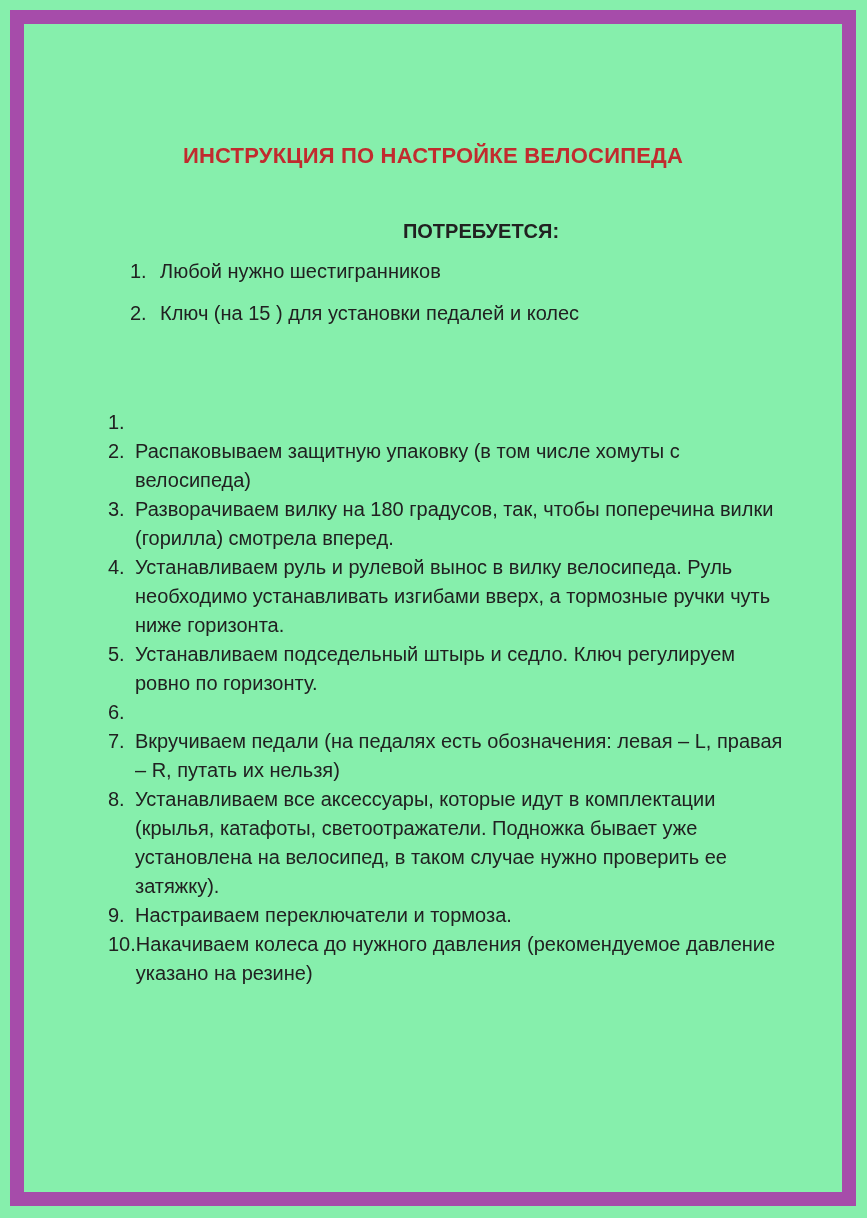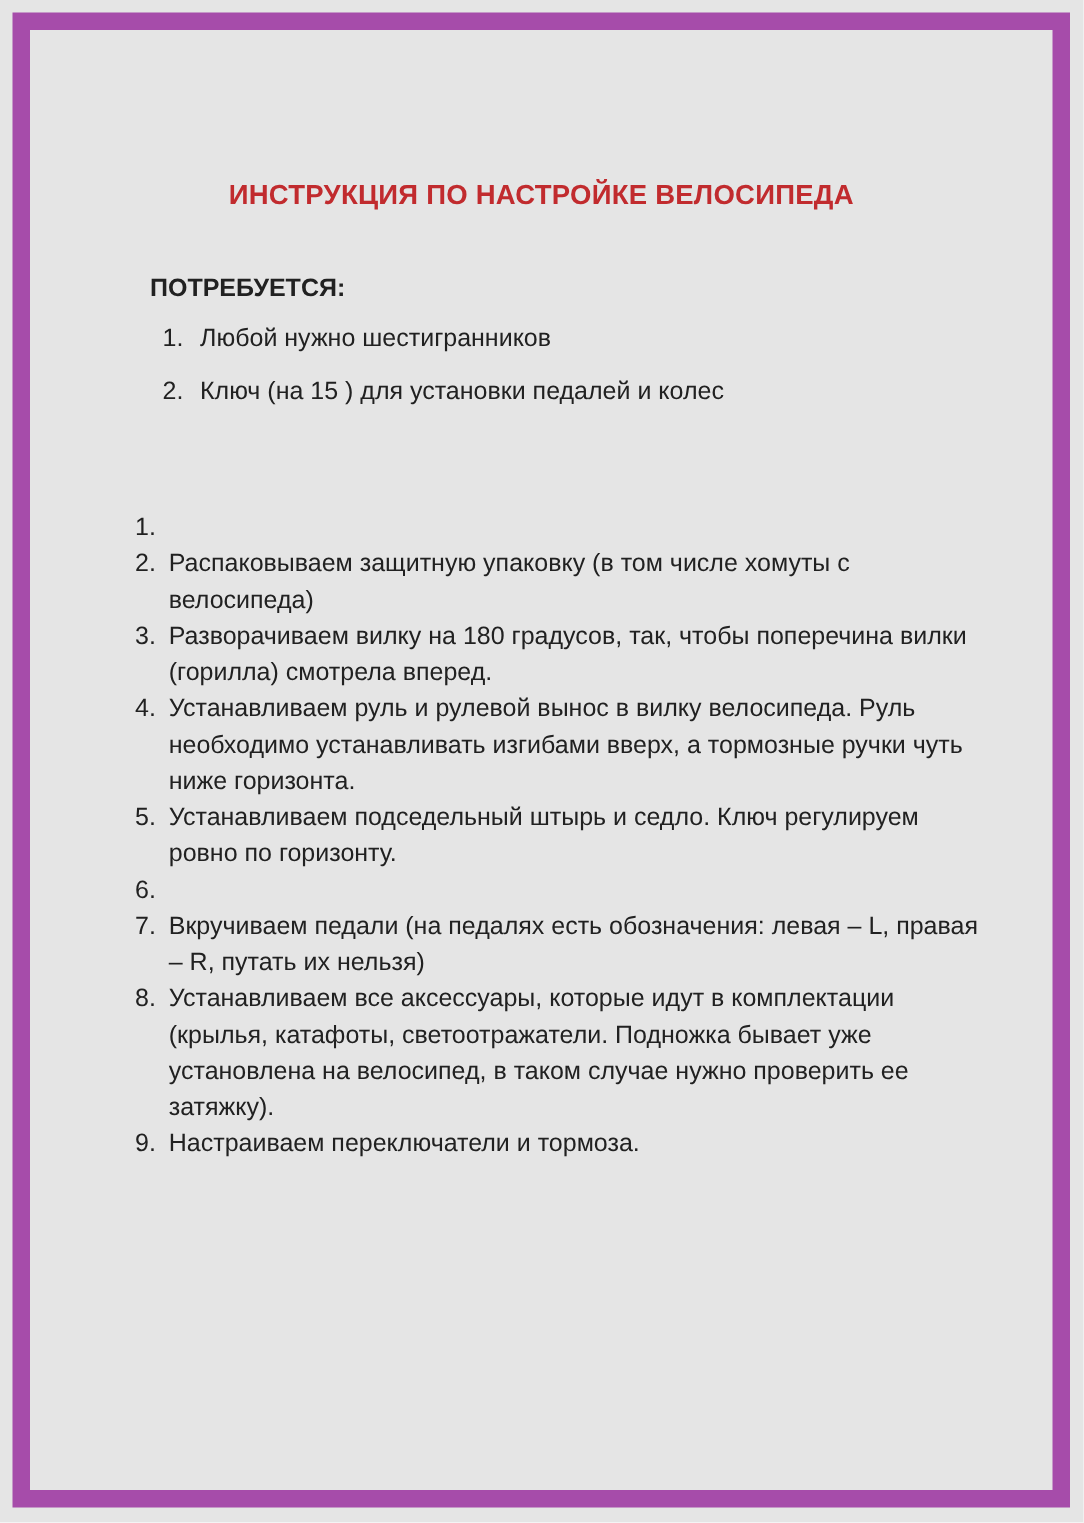--- a/index.html
+++ b/index.html
@@ -5,21 +5,21 @@
   * { margin: 0; padding: 0; box-sizing: border-box; }
   html, body { background: #ffffff; }
   body {
     font-family: "Liberation Sans", "DejaVu Sans", sans-serif;
     color: #212121;
   }
   .canvas {
     position: relative;
     width: 867px;
     height: 1218px;
-    background: #e5e5e5;
+    background: #86efac;
     overflow: hidden;
   }
   .frame {
     position: absolute;
     left: 10px;
     top: 10px;
     right: 11px;
     bottom: 12px;
     border: 14px solid #a64caa;
     pointer-events: none;
@@ -87,21 +87,21 @@
 <body>
 
 <div class="canvas">
   <div class="frame" style="border-color: rgb(166, 76, 170);"></div>
 
   <div class="content">
 
     <h1 class="doc-title" style="color: rgb(193, 43, 46);">ИНСТРУКЦИЯ ПО НАСТРОЙКЕ ВЕЛОСИПЕДА</h1>
 
     <div class="requirements">
-      <div class="req-heading" style="color: rgb(33, 33, 33);">ПОТРЕБУЕТСЯ:</div>
+      <div class="req-heading" style="color: rgb(33, 33, 33); text-align: center;">ПОТРЕБУЕТСЯ:</div>
 
       <ol class="req-list" style="color: rgb(33, 33, 33);">
 
           <li>
             <span class="marker">1.</span>
             <span class="text">Любой нужно шестигранников</span>
           </li>
 
           <li>
             <span class="marker">2.</span>
@@ -148,16 +148,20 @@
         <li>
           <span class="marker">8.</span>
           <span class="text">Устанавливаем все аксессуары, которые идут в комплектации (крылья, катафоты, светоотражатели. Подножка бывает уже установлена на велосипед, в таком случае нужно проверить ее затяжку).</span>
         </li>
 
         <li>
           <span class="marker">9.</span>
           <span class="text">Настраиваем переключатели и тормоза.</span>
         </li>
 
+        <li>
+          <span class="marker">10.</span>
+          <span class="text">Накачиваем колеса до нужного давления (рекомендуемое давление указано на резине)</span>
+        </li>
       </ol>
 
   </div>
 </div>
 
 </body></html>

